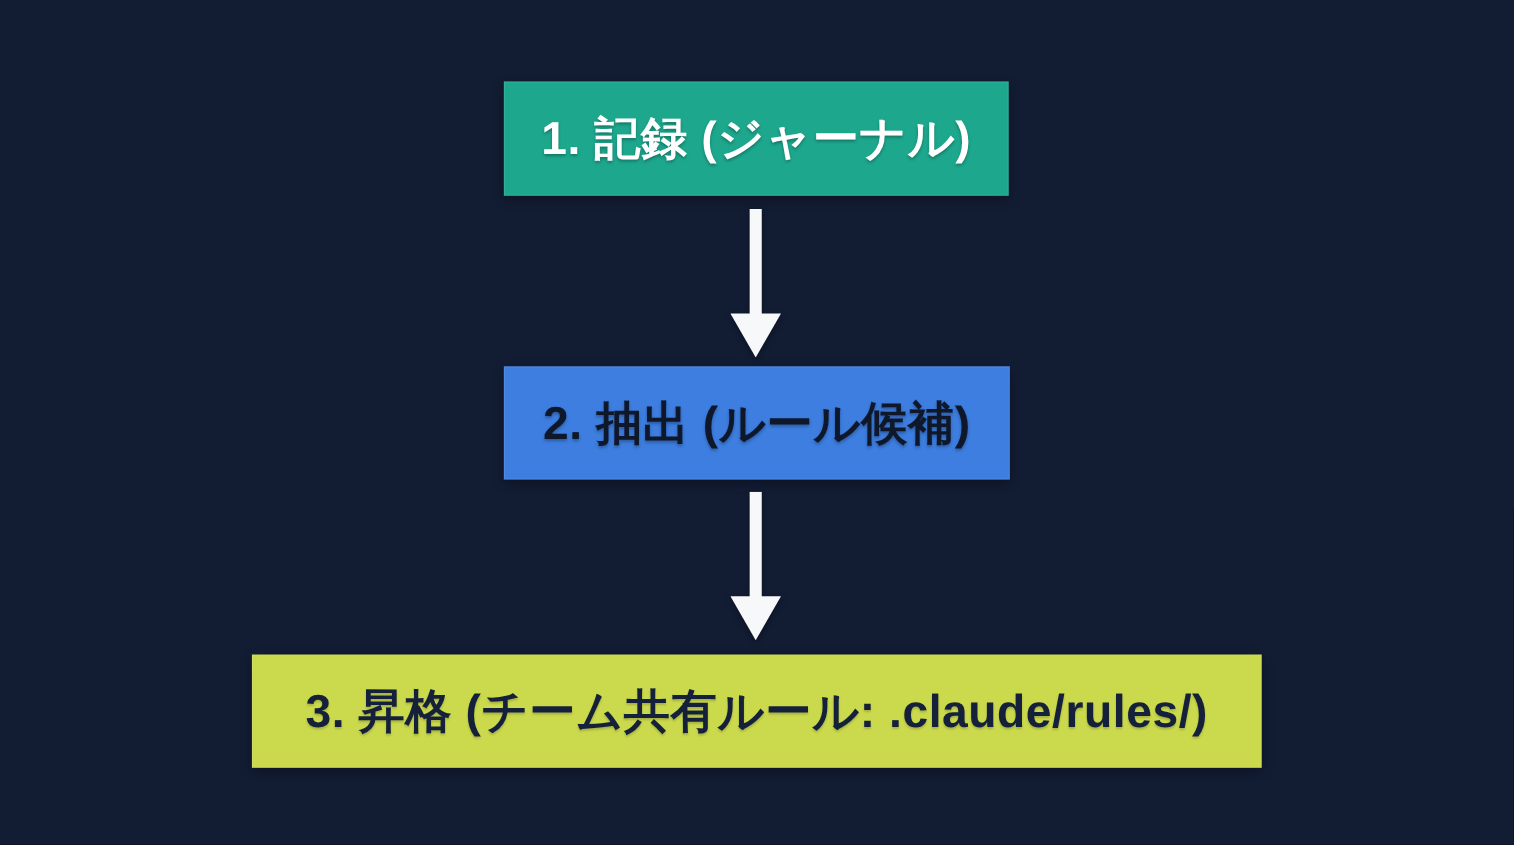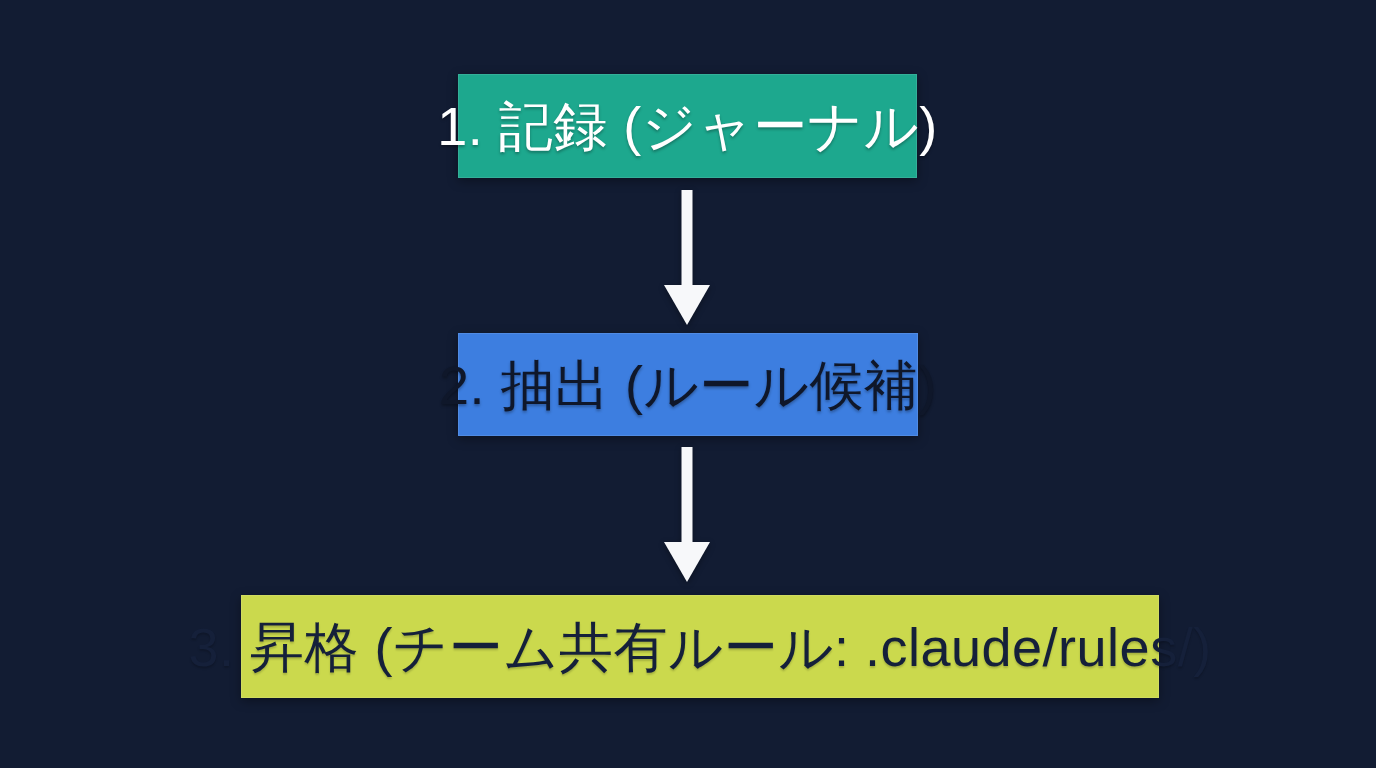--- a/index.html
+++ b/index.html
@@ -16,22 +16,22 @@
     font-family: "Liberation Sans", "DejaVu Sans", sans-serif;
   }
   .step {
     position: absolute;
     display: flex;
     align-items: center;
     justify-content: center;
     box-shadow: 0 3px 10px rgba(0,0,0,0.35), inset 0 0 0 1px rgba(255,255,255,0.10);
   }
   .step-label {
-    font-size: 54px;
-    font-weight: 400;
+    font-size: 42px;
+    font-weight: 700;
     letter-spacing: 0.5px;
     white-space: nowrap;
     line-height: 1;
   }
   .step-1 { left: 458px; top: 74px;  width: 459px; height: 104px; }
   .step-2 { left: 458px; top: 333px; width: 460px; height: 103px; }
   .step-3 { left: 229px; top: 595px; width: 918px; height: 103px; }
   .step-1 .step-label,
   .step-2 .step-label {
     text-shadow: 0 2px 3px rgba(0,0,0,0.30);
@@ -65,17 +65,17 @@
 
   <div class="step step-2" style="background-color: rgb(61, 126, 224);">
     <span class="step-label" style="color: #0f172a;">2. 抽出 (ルール候補)</span>
   </div>
 
   <svg class="arrow arrow-2" viewBox="0 0 46 135" xmlns="http://www.w3.org/2000/svg" style="fill: rgb(247, 248, 250);">
     <rect x="17.5" y="0" width="11" height="99"></rect>
     <polygon points="0,95 46,95 23,135"></polygon>
   </svg>
 
-  <div class="step step-3" style="background-color: rgb(203, 217, 77); margin-left: 12px;">
+  <div class="step step-3" style="background-color: rgb(203, 217, 77);">
     <span class="step-label" style="color: rgb(21, 32, 58);">3. 昇格 (チーム共有ルール: .claude/rules/)</span>
   </div>
 
 </div>
 
 </body></html>

